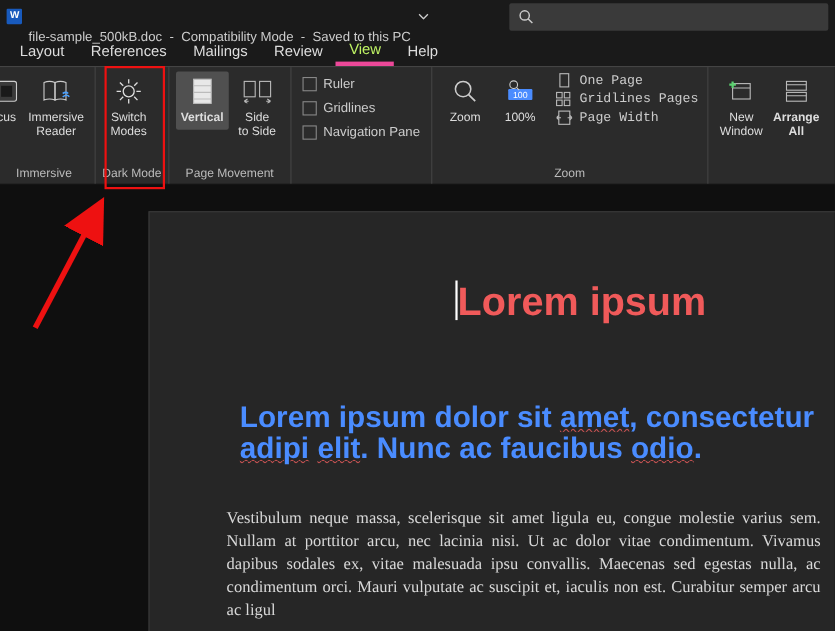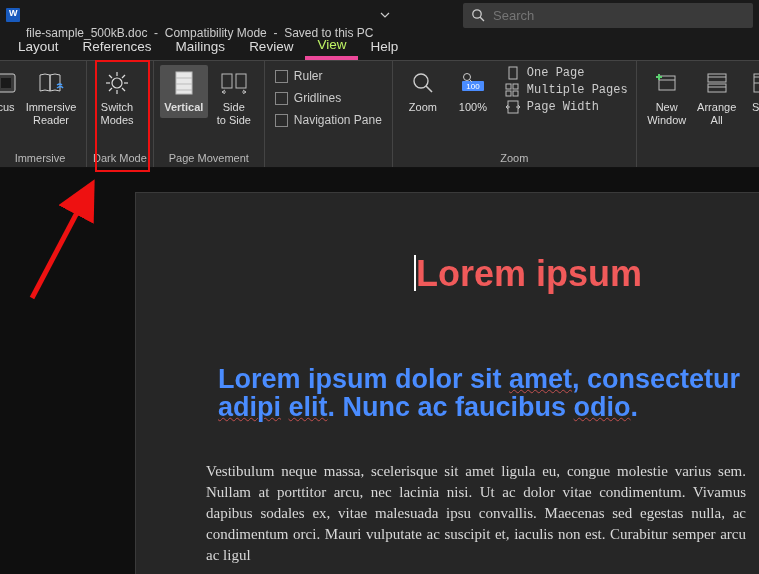--- a/index.html
+++ b/index.html
@@ -73,21 +73,20 @@
           <path d="M1 1 L5 5 L9 1" stroke="#ccc" stroke-width="1.2" fill="none"></path>
         </svg>
     </span>
     <div class="search-wrap">
       <span class="sicon">
         <svg width="14" height="14" viewBox="0 0 14 14">
             <circle cx="6" cy="6" r="4.2" stroke="#ccc" stroke-width="1.3" fill="none"></circle>
             <line x1="9.2" y1="9.2" x2="13" y2="13" stroke="#ccc" stroke-width="1.3"></line>
           </svg>
       </span>
-      <input class="search-input" placeholder="Search" style="">
     </div>
   </div>
 
   <div class="tabs">
     <div class="tab">Layout</div>
     <div class="tab">References</div>
     <div class="tab">Mailings</div>
     <div class="tab">Review</div>
     <div class="tab active">View</div>
     <div class="tab">Help</div>
@@ -226,21 +225,21 @@
           </div>
           <div class="zl-item">
             <span class="zic">
                 <svg width="16" height="14" viewBox="0 0 16 14">
                   <rect x="1" y="1" width="5" height="5" stroke="#bbb" fill="none"></rect>
                   <rect x="8" y="1" width="5" height="5" stroke="#bbb" fill="none"></rect>
                   <rect x="1" y="8" width="5" height="5" stroke="#bbb" fill="none"></rect>
                   <rect x="8" y="8" width="5" height="5" stroke="#bbb" fill="none"></rect>
                 </svg>
               </span>
-            <span>Multiple Pages</span>
+            <span>Gridlines Pages</span>
           </div>
           <div class="zl-item">
             <span class="zic">
                 <svg width="16" height="14" viewBox="0 0 16 14">
                   <rect x="3" y="1" width="10" height="12" stroke="#bbb" fill="none"></rect>
                   <path d="M1 7 L5 7 M1 7 L3 5 M1 7 L3 9 M15 7 L11 7 M15 7 L13 5 M15 7 L13 9" stroke="#bbb"></path>
                 </svg>
               </span>
             <span>Page Width</span>
           </div>
@@ -264,21 +263,21 @@
         </div>
         <div class="btn-v narrow">
           <span class="ic">
             <svg width="22" height="22" viewBox="0 0 22 22">
                 <rect x="2" y="2" width="18" height="8" stroke="#bbb" fill="none"></rect>
                 <rect x="2" y="12" width="18" height="8" stroke="#bbb" fill="none"></rect>
                 <line x1="2" y1="5" x2="20" y2="5" stroke="#bbb"></line>
                 <line x1="2" y1="15" x2="20" y2="15" stroke="#bbb"></line>
               </svg>
           </span>
-          <span style="white-space:pre;">Arrange
+          <span style="white-space:pre;font-weight:bold;">Arrange
 All</span>
         </div>
         <div class="btn-v narrow" style="width:40px;">
           <span class="ic">
             <svg width="22" height="22" viewBox="0 0 22 22">
                 <rect x="2" y="2" width="18" height="18" stroke="#bbb" fill="none"></rect>
                 <line x1="2" y1="11" x2="20" y2="11" stroke="#bbb"></line>
                 <line x1="2" y1="5" x2="20" y2="5" stroke="#bbb"></line>
               </svg>
           </span>

